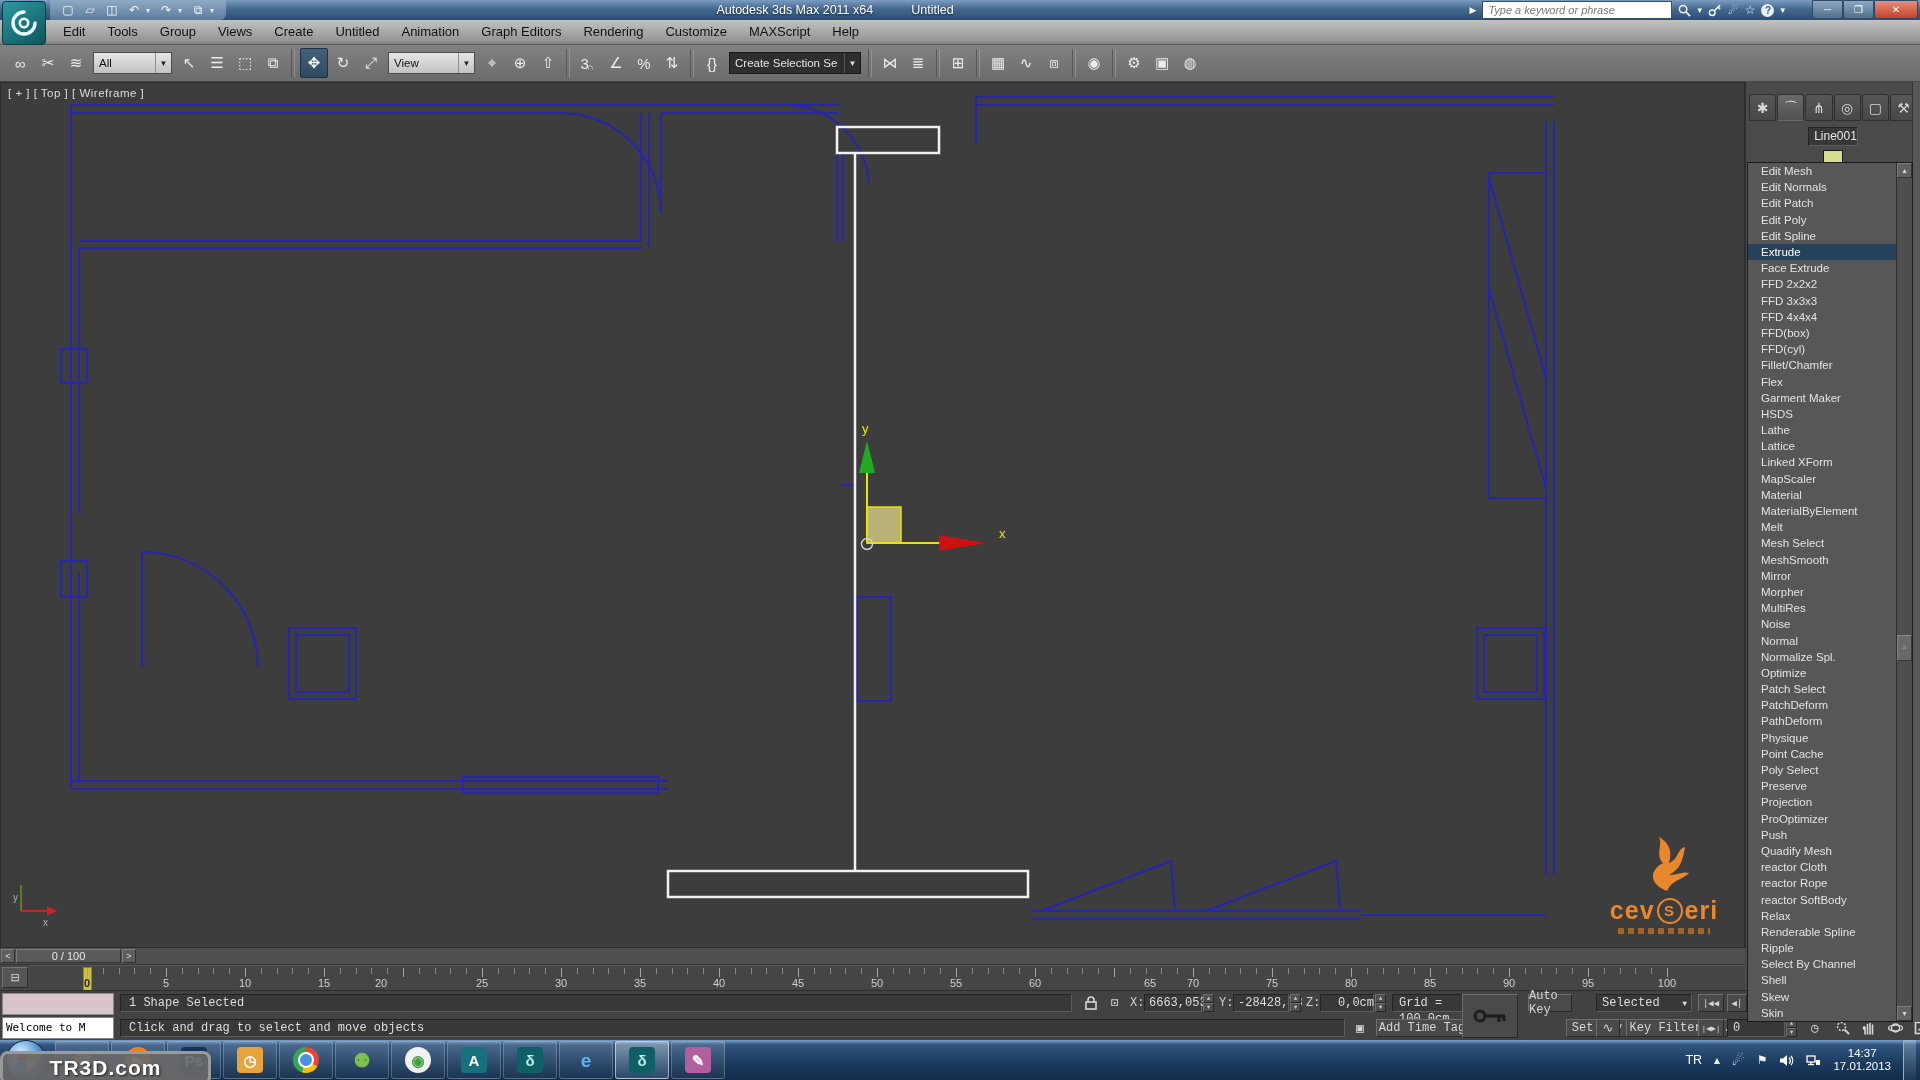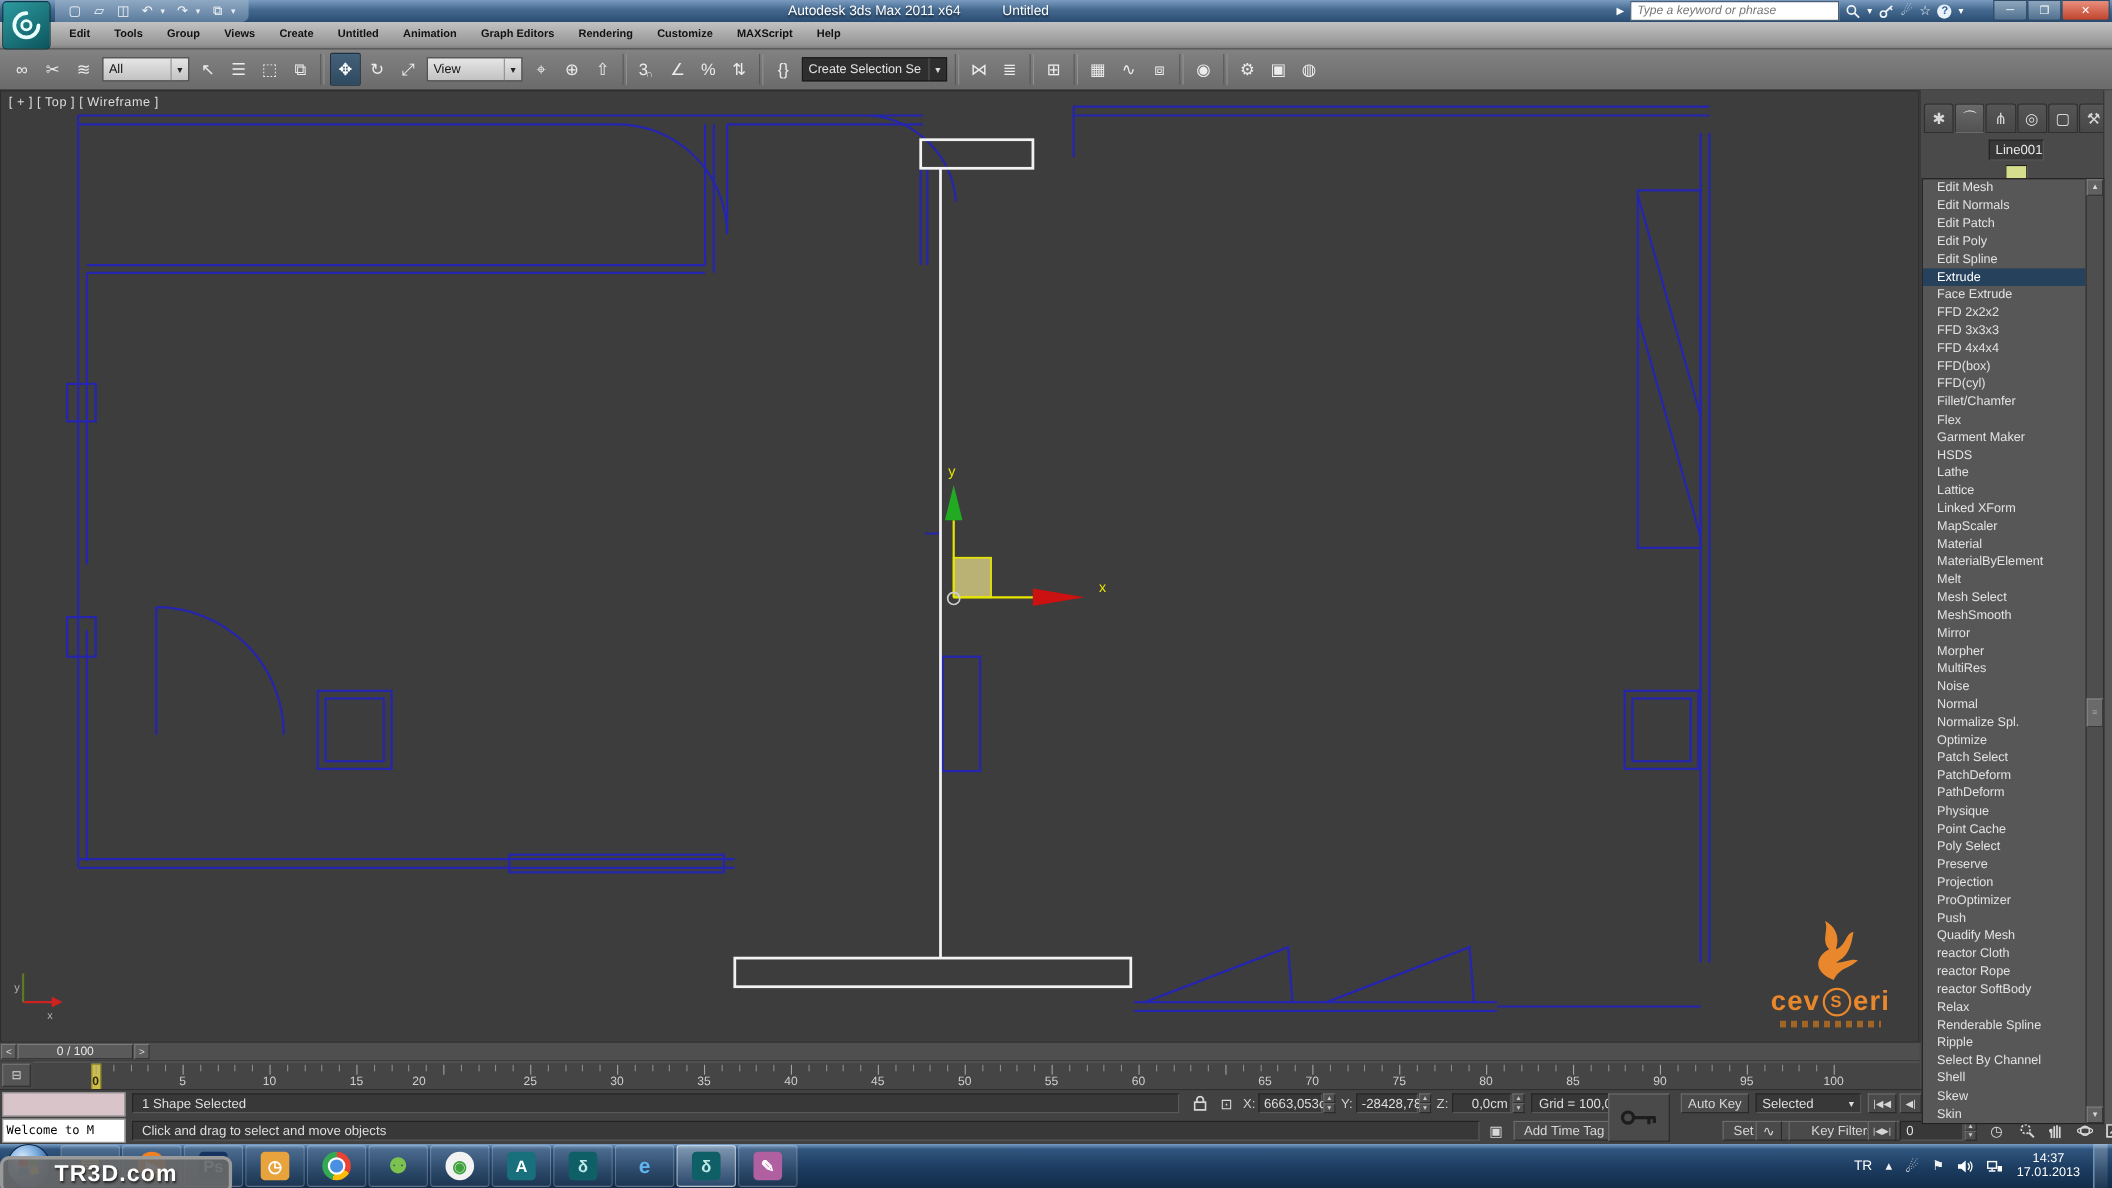--- a/index.html
+++ b/index.html
@@ -28,21 +28,21 @@
   .help-circle{width:13px;height:13px;border-radius:50%;background:#e8f0f8;color:#2a5c9c;font-weight:bold;
                font-size:10px;display:flex;align-items:center;justify-content:center;}
   .win-buttons{position:absolute;right:2px;top:0;display:flex;}
   .win-btn{width:29px;height:17px;display:flex;align-items:center;justify-content:center;color:#fff;font-size:10px;
            background:linear-gradient(180deg,#8ea6bd,#50708e);border:1px solid #2e4a66;border-radius:0 0 3px 3px;}
   .win-btn.close{background:linear-gradient(180deg,#e98e7c,#c0432c);width:42px;}
   
   .menubar{position:absolute;left:0;top:20px;width:1920px;height:25px;
            background:linear-gradient(180deg,#c2c2c2,#969696 85%,#7e7e7e);display:flex;align-items:center;
            padding-left:52px;box-sizing:border-box;border-bottom:1px solid #5c5c5c;}
-  .menu-item{padding:0 11px;color:#111;font-size:10px;line-height:24px;cursor:default;font-weight:bold;}
+  .menu-item{padding:0 11px;color:#111;font-size:13px;line-height:24px;cursor:default;}
   
   .toolbar{position:absolute;left:0;top:45px;width:1920px;height:37px;
            background:linear-gradient(180deg,#828282,#6b6b6b);display:flex;align-items:center;padding-left:6px;
            box-sizing:border-box;border-bottom:1px solid #474747;}
   .tool-btn{min-width:26px;height:28px;display:flex;align-items:center;justify-content:center;
             color:#ececec;font-size:15px;margin:0 1px;border-radius:2px;position:relative;}
   .tool-btn.active{background:linear-gradient(180deg,#44617a,#2e4a60);border:1px solid #1e3244;color:#fff;}
   .tool-btn .sub{font-size:9px;position:relative;top:4px;left:-2px;color:#dcdcdc;}
   .tsep{width:2px;height:28px;border-left:1px solid #595959;border-right:1px solid #909090;margin:0 4px;}
   .tb-select{height:20px;background:linear-gradient(180deg,#e6e6e6,#c2c2c2);color:#111;border:1px solid #4e4e4e;
@@ -108,21 +108,21 @@
   .rlabel{position:absolute;top:11px;transform:translateX(-50%);font-size:11px;color:#cfcfcf;}
   .rlabel.zero{color:#2e2a10;font-weight:bold;}
   .frame-marker{position:absolute;top:1px;width:9px;height:24px;background:#cdbf45;border:1px solid #8f8430;box-sizing:border-box;}
   
   .statusbar{position:absolute;left:0;top:990px;width:1920px;height:50px;background:#424242;border-top:1px solid #2e2e2e;box-sizing:border-box;}
   .listener-col{position:absolute;left:2px;top:2px;width:112px;}
   .listener-pink{height:20px;background:#d9c4c9;border:1px solid #8a8a8a;}
   .listener-white{height:20px;margin-top:2px;background:#fff;border:1px solid #8a8a8a;color:#000;
                   font-family:"DejaVu Sans Mono",monospace;font-size:11px;line-height:20px;padding-left:3px;overflow:hidden;white-space:nowrap;}
   .status-rows{position:absolute;left:120px;right:0;top:0;height:50px;}
-  .srow{position:relative;height:25px;}
+  .srow{position:relative;height:25px;font-family:Liberation Mono, monospace;}
   .sunken{background:#383838;border:1px solid;border-color:#232323 #5d5d5d #5d5d5d #232323;color:#dedede;box-sizing:border-box;}
   .raised{background:#4a4a4a;border:1px solid;border-color:#6e6e6e #282828 #282828 #6e6e6e;color:#dcdcdc;box-sizing:border-box;}
   .sb-abs{position:absolute;top:3px;height:18px;}
   .sb-label{position:absolute;top:5px;color:#cfcfcf;font-size:12px;}
   .sb-msg{line-height:16px;font-size:12px;padding-left:8px;}
   .spinner{position:absolute;top:3px;width:11px;height:18px;display:flex;flex-direction:column;}
   .spinner span{flex:1;display:flex;align-items:center;justify-content:center;font-size:6px;color:#c8c8c8;
                 background:#4e4e4e;border:1px solid;border-color:#6e6e6e #282828 #282828 #6e6e6e;box-sizing:border-box;}
   .icon-btn{display:flex;align-items:center;justify-content:center;font-size:13px;color:#d6d6d6;}
   .keybox{position:absolute;left:1342px;top:-22px;width:56px;height:44px;display:flex;align-items:center;justify-content:center;}
@@ -543,21 +543,21 @@
           </div>
         <div class="sb-abs sunken sb-msg" style="left:1272px;width:104px;padding-left:6px">Grid = 100,0cm</div>
         <div class="keybox raised" style="top:3px;height:44px;left:1342px;z-index:1;position:absolute;">
           <svg width="34" height="20" viewBox="0 0 34 20">
             <circle cx="7" cy="10" r="5" fill="none" stroke="#1d1d1d" stroke-width="3"></circle>
               <line x1="12" y1="10" x2="32" y2="10" stroke="#1d1d1d" stroke-width="3"></line>
               <line x1="26" y1="10" x2="26" y2="16" stroke="#1d1d1d" stroke-width="3"></line>
               <line x1="31" y1="10" x2="31" y2="15" stroke="#1d1d1d" stroke-width="3"></line>
           </svg>
         </div>
-        <div class="sb-abs raised icon-btn" style="left:1408px;width:62px;font-size:12px">Auto Key</div>
+        <div class="sb-abs raised icon-btn" style="left:1408px;width:44px;font-size:12px">Auto Key</div>
         <div class="sb-abs sunken" style="left:1476px;width:96px;display:flex;align-items:center">
           <span class="sb-msg" style="padding-left:5px">Selected</span>
           <span style="margin-left:auto;padding-right:4px;font-size:8px">▼</span>
         </div>
         <div class="sb-abs raised icon-btn" style="left:1578px;width:26px;font-size:9px">|◀◀</div>
         <div class="sb-abs raised icon-btn" style="left:1607px;width:20px;font-size:9px">◀|</div>
       </div>
 
       <div class="srow">
         <div class="sb-abs sunken sb-msg" style="left:0;width:1225px">Click and drag to select and move objects</div>

